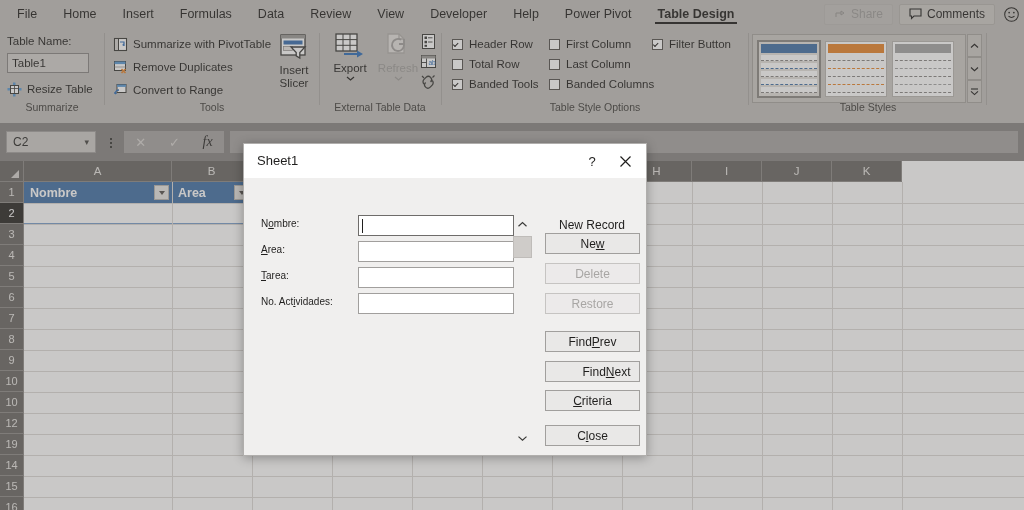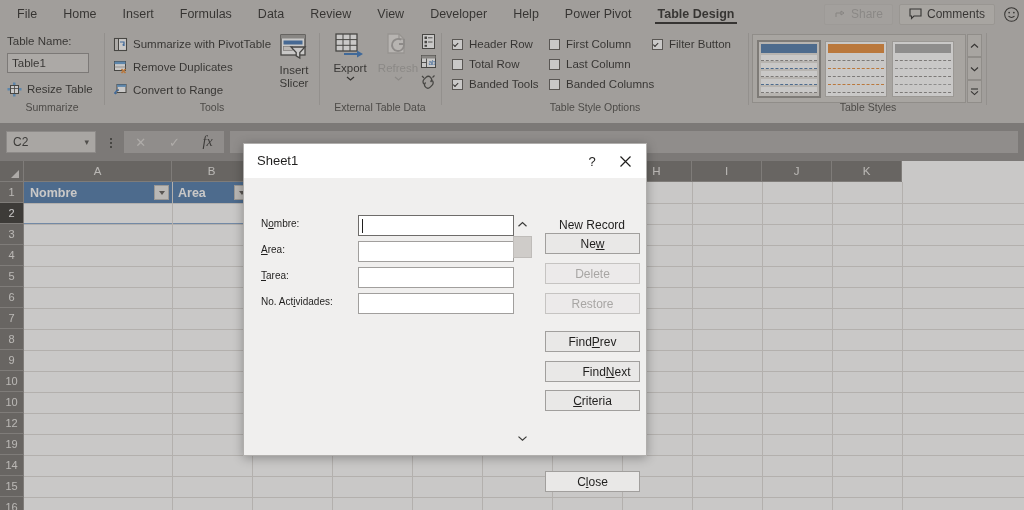--- a/index.html
+++ b/index.html
@@ -580,16 +580,16 @@
     </div>
 
     <div class="newrec">New Record</div>
     <div id="dlg-buttons">
         <div class="dbtn" style="top: 55px;">Ne<u>w</u></div>
         <div class="dbtn dis" style="top: 85px;">Delete</div>
         <div class="dbtn dis" style="top: 115px;">Restore</div>
         <div class="dbtn" style="top: 153px;">Find <u>P</u>rev</div>
         <div class="dbtn" style="top: 183px; padding-left: 28px;">Find <u>N</u>ext</div>
         <div class="dbtn" style="top: 212px;"><u>C</u>riteria</div>
-        <div class="dbtn" style="top: 247px; margin-top: 46px;">C<u>l</u>ose</div>
+        <div class="dbtn" style="top: 247px;">C<u>l</u>ose</div>
       </div>
   </div>
 </div>
 
 </body></html>

